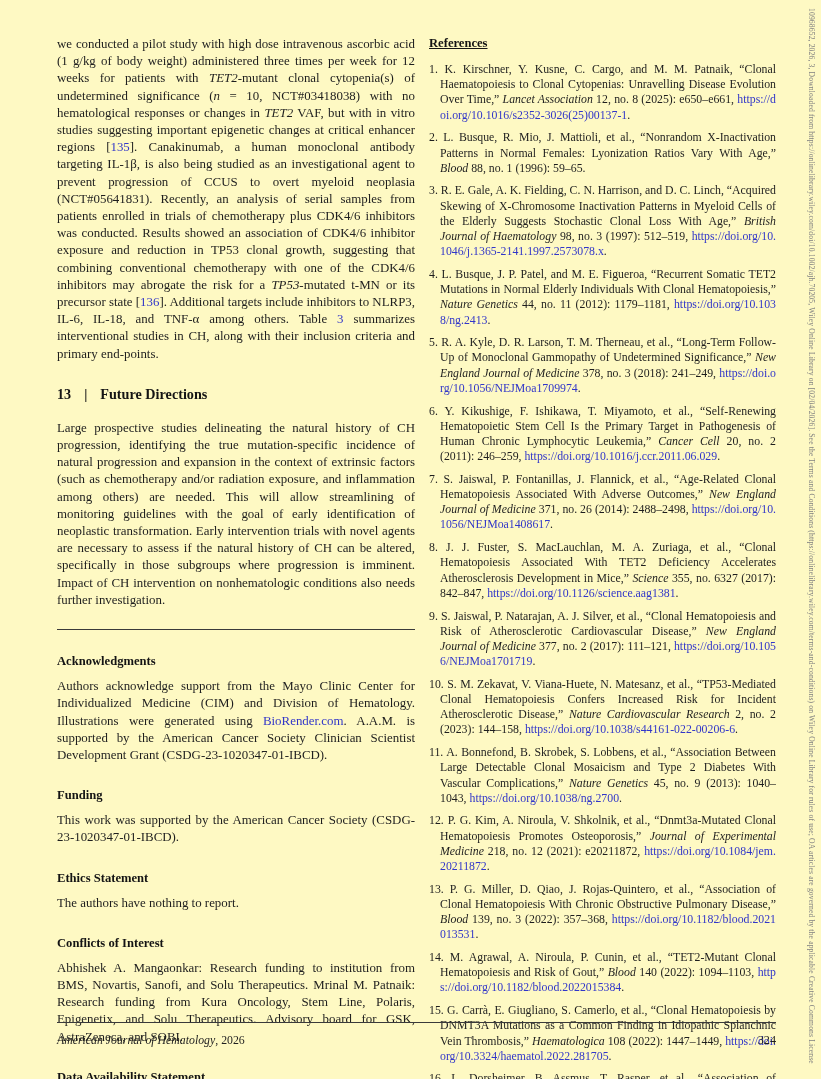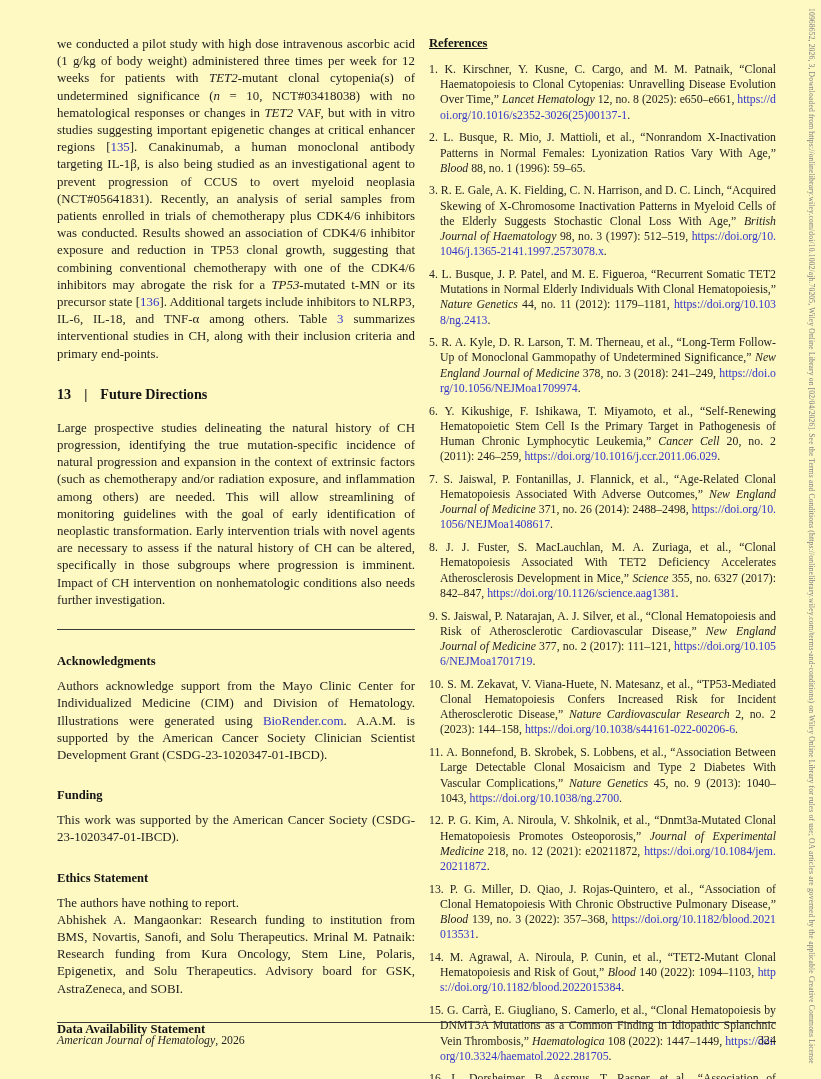--- a/index.html
+++ b/index.html
@@ -73,31 +73,32 @@
       <div class="backmatter">
         <h3 class="subhead">Acknowledgments</h3>
         <p class="body">Authors acknowledge support from the Mayo Clinic Center for Individualized Medicine (CIM) and Division of Hematology. Illustrations were generated using <a class="link">BioRender.com</a>. A.A.M. is supported by the American Cancer Society Clinician Scientist Development Grant (CSDG-23-1020347-01-IBCD).</p>
 
         <h3 class="subhead">Funding</h3>
         <p class="body">This work was supported by the American Cancer Society (CSDG-23-1020347-01-IBCD).</p>
 
         <h3 class="subhead">Ethics Statement</h3>
         <p class="body">The authors have nothing to report.</p>
 
+        <h3 class="subhead">Conflicts of Interest</h3>
         <p class="body">Abhishek A. Mangaonkar: Research funding to institution from BMS, Novartis, Sanofi, and Solu Therapeutics. Mrinal M. Patnaik: Research funding from Kura Oncology, Stem Line, Polaris, Epigenetix, and Solu Therapeutics. Advisory board for GSK, AstraZeneca, and SOBI.</p>
 
         <h3 class="subhead">Data Availability Statement</h3>
 
       </div>
     </div>
 
     <div class="col-right">
       <h3 class="refhead">References</h3>
       <div class="refs">
-          <p class="reference">1. K. Kirschner, Y. Kusne, C. Cargo, and M. M. Patnaik, “Clonal Haematopoiesis to Clonal Cytopenias: Unravelling Disease Evolution Over Time,” <em>Lancet Hematology</em> 12, no. 8 (2025): e650–e661, <a class="link">https://doi.org/10.1016/s2352-3026(25)00137-1</a>.</p>
+          <p class="reference">1. K. Kirschner, Y. Kusne, C. Cargo, and M. M. Patnaik, “Clonal Haematopoiesis to Clonal Cytopenias: Unravelling Disease Evolution Over Time,” <em>Lancet Association</em> 12, no. 8 (2025): e650–e661, <a class="link">https://doi.org/10.1016/s2352-3026(25)00137-1</a>.</p>
           <p class="reference">2. L. Busque, R. Mio, J. Mattioli, et al., “Nonrandom X-Inactivation Patterns in Normal Females: Lyonization Ratios Vary With Age,” <em>Blood</em> 88, no. 1 (1996): 59–65.</p>
           <p class="reference">3. R. E. Gale, A. K. Fielding, C. N. Harrison, and D. C. Linch, “Acquired Skewing of X-Chromosome Inactivation Patterns in Myeloid Cells of the Elderly Suggests Stochastic Clonal Loss With Age,” <em>British Journal of Haematology</em> 98, no. 3 (1997): 512–519, <a class="link">https://doi.org/10.1046/j.1365-2141.1997.2573078.x</a>.</p>
           <p class="reference">4. L. Busque, J. P. Patel, and M. E. Figueroa, “Recurrent Somatic TET2 Mutations in Normal Elderly Individuals With Clonal Hematopoiesis,” <em>Nature Genetics</em> 44, no. 11 (2012): 1179–1181, <a class="link">https://doi.org/10.1038/ng.2413</a>.</p>
           <p class="reference">5. R. A. Kyle, D. R. Larson, T. M. Therneau, et al., “Long-Term Follow-Up of Monoclonal Gammopathy of Undetermined Significance,” <em>New England Journal of Medicine</em> 378, no. 3 (2018): 241–249, <a class="link">https://doi.org/10.1056/NEJMoa1709974</a>.</p>
           <p class="reference">6. Y. Kikushige, F. Ishikawa, T. Miyamoto, et al., “Self-Renewing Hematopoietic Stem Cell Is the Primary Target in Pathogenesis of Human Chronic Lymphocytic Leukemia,” <em>Cancer Cell</em> 20, no. 2 (2011): 246–259, <a class="link">https://doi.org/10.1016/j.ccr.2011.06.029</a>.</p>
           <p class="reference">7. S. Jaiswal, P. Fontanillas, J. Flannick, et al., “Age-Related Clonal Hematopoiesis Associated With Adverse Outcomes,” <em>New England Journal of Medicine</em> 371, no. 26 (2014): 2488–2498, <a class="link">https://doi.org/10.1056/NEJMoa1408617</a>.</p>
           <p class="reference">8. J. J. Fuster, S. MacLauchlan, M. A. Zuriaga, et al., “Clonal Hematopoiesis Associated With TET2 Deficiency Accelerates Atherosclerosis Development in Mice,” <em>Science</em> 355, no. 6327 (2017): 842–847, <a class="link">https://doi.org/10.1126/science.aag1381</a>.</p>
           <p class="reference">9. S. Jaiswal, P. Natarajan, A. J. Silver, et al., “Clonal Hematopoiesis and Risk of Atherosclerotic Cardiovascular Disease,” <em>New England Journal of Medicine</em> 377, no. 2 (2017): 111–121, <a class="link">https://doi.org/10.1056/NEJMoa1701719</a>.</p>
           <p class="reference">10. S. M. Zekavat, V. Viana-Huete, N. Matesanz, et al., “TP53-Mediated Clonal Hematopoiesis Confers Increased Risk for Incident Atherosclerotic Disease,” <em>Nature Cardiovascular Research</em> 2, no. 2 (2023): 144–158, <a class="link">https://doi.org/10.1038/s44161-022-00206-6</a>.</p>
           <p class="reference">11. A. Bonnefond, B. Skrobek, S. Lobbens, et al., “Association Between Large Detectable Clonal Mosaicism and Type 2 Diabetes With Vascular Complications,” <em>Nature Genetics</em> 45, no. 9 (2013): 1040–1043, <a class="link">https://doi.org/10.1038/ng.2700</a>.</p>

